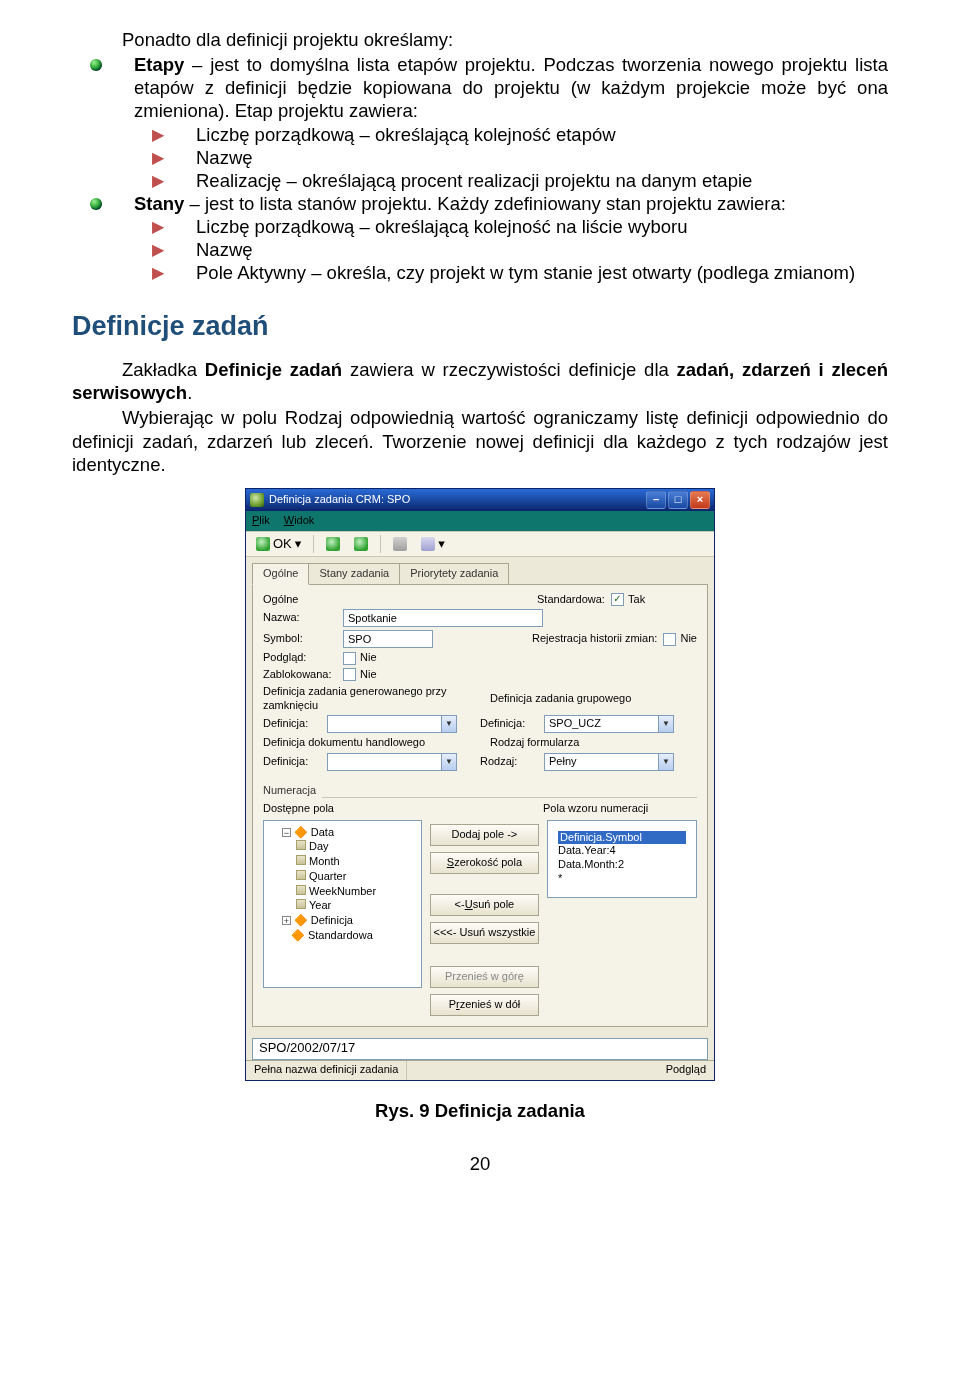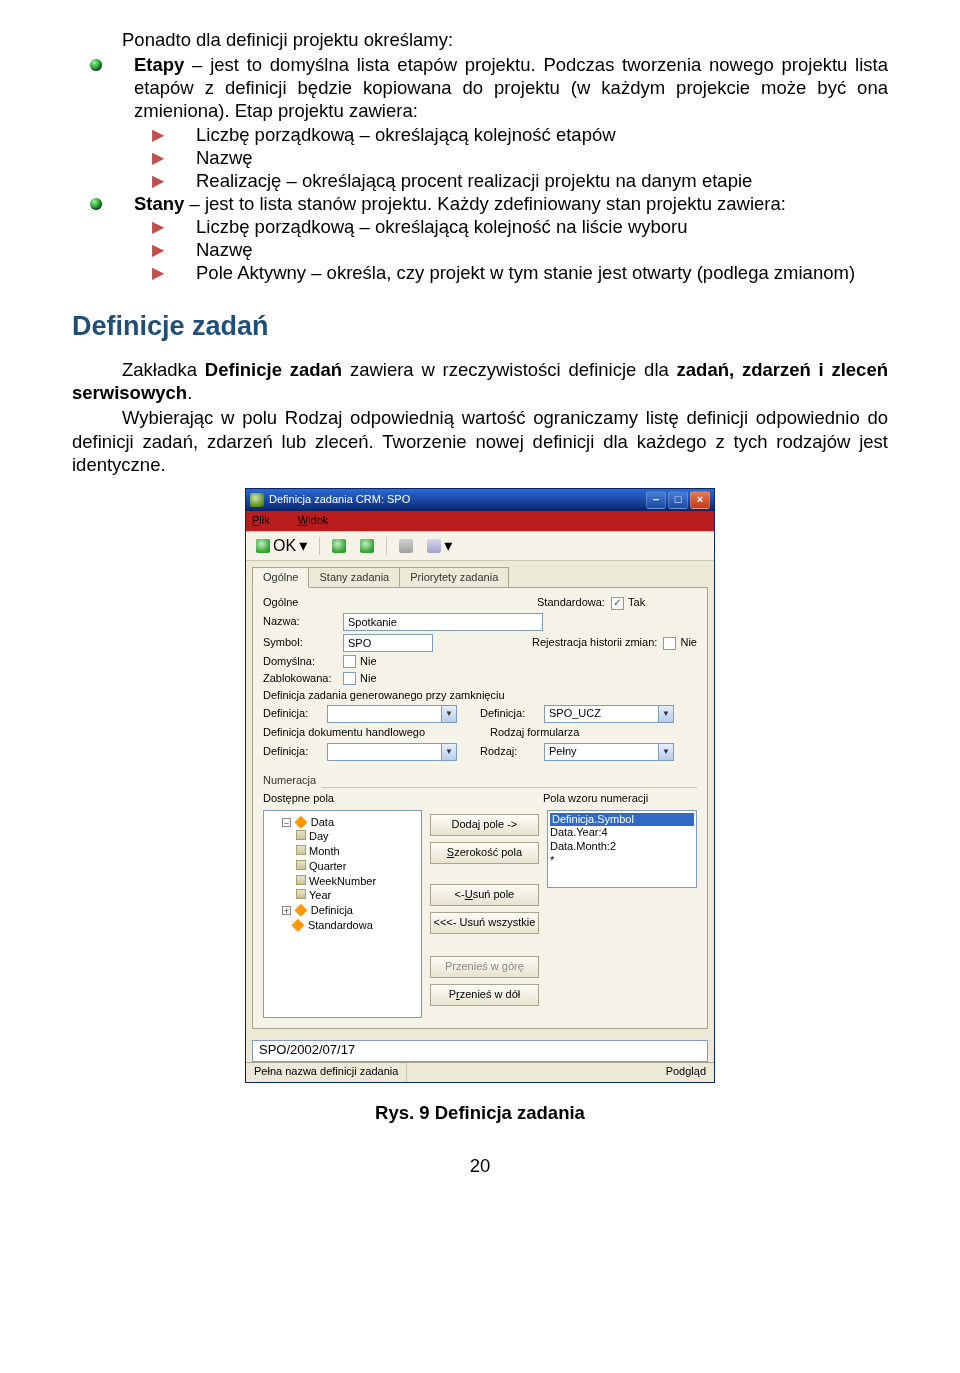--- a/index.html
+++ b/index.html
@@ -103,38 +103,38 @@
     width: 20px; height: 18px;
     border: 1px solid #fff3;
     border-radius: 3px;
     color: #fff;
     display: flex; align-items: center; justify-content: center;
     font-size: 11px; font-weight: bold;
   }
   .winbtn.min, .winbtn.max { background: linear-gradient(#4a7ed6,#1a4aa3); }
   .winbtn.close { background: linear-gradient(#e67a52,#c13a1a); }
   .menubar {
-    background: #b91c1c;
+    background: #0f766e;
     border-bottom: 1px solid #c9c6b5;
     padding: 3px 6px;
-    display: flex; gap: 28px;
+    display: flex; gap: 14px;
     font-size: 11px;
   }
   .menubar span { cursor: default; }
   .menubar span u { text-decoration: underline; }
   .toolbar {
     background: #f5f3e8;
     border-bottom: 1px solid #c9c6b5;
     padding: 3px 6px;
     display: flex; align-items: center; gap: 6px;
   }
   .tbtn {
     display: inline-flex; align-items: center; gap: 3px;
     padding: 1px 4px;
-    font-size: 16px;
+    font-size: 13px;
   }
   .tico {
     width: 14px; height: 14px; border-radius: 2px; display: inline-block;
   }
   .tico.ok { background: radial-gradient(circle at 40% 35%, #bff0bf 0%, #2fa12f 70%); }
   .tico.back { background: radial-gradient(circle at 40% 35%, #bff0bf 0%, #2fa12f 70%); }
   .tico.fwd { background: radial-gradient(circle at 40% 35%, #bff0bf 0%, #2fa12f 70%); }
   .tsep { width:1px; height:18px; background:#c9c6b5; margin:0 2px; }
   .tico.cut { background: linear-gradient(#d0d0d0,#a0a0a0); }
   .tico.copy { background: linear-gradient(#d8d8f0,#a0a0d0); }
@@ -213,21 +213,21 @@
   .gh .ghl { white-space: nowrap; }
   .gh .ghr { flex:1; border-top:1px solid #c9c6b5; margin-left:6px; }
   .two-gh { display: flex; gap: 20px; }
   .two-gh > div { flex:1; display:flex; align-items:center; }
   .fieldrow { display:flex; align-items:center; gap:6px; margin:3px 0; font-size:11px;border-radius:8px; }
   .fieldrow .flbl { width:58px; }
   .numer-cols { display:flex; gap:8px; margin-top:4px; }
   .tree {
     border: 1px solid #7f9db9;
     background: #fff;
-    width: 160px; height: 208px;
+    width: 160px; height: 168px;
     padding: 4px;
     font-size: 11px;
     overflow: hidden;
   }
   .tree ul { list-style:none; margin:0; padding-left: 14px; }
   .tree li { margin: 1px 0; white-space: nowrap; }
   .tree .tico2 {
     display:inline-block; width:10px; height:10px; margin-right:3px;
     background: linear-gradient(#e8e4c8,#c9c39a);
     border:1px solid #a89f6a;
@@ -245,21 +245,21 @@
     height:22px;
     display:flex; align-items:center; justify-content:center;
     font-family: inherit;
     color:#000;
   }
   .wbtn.dis { color:#888; }
   .patternbox {
     border:1px solid #7f9db9;
     background:#fff;
     width:150px; height:78px;
-    padding:2px;
+    padding:10px;
     font-size:11px;
   }
   .patternbox .sel {
     background:#316ac5; color:#fff; padding:0 2px;
   }
   .previewrow {
     margin: 10px 6px 0 6px;
     border:1px solid #7f9db9;
     background:#fff;
     height:22px;
@@ -382,33 +382,37 @@
 
         <div class="row">
           <span class="lbl">Symbol:</span>
           <input class="txtfield" style="width: 90px;" value="SPO">
           <span style="flex:1"></span>
           <span>Rejestracja historii zmian:</span>&nbsp;&nbsp;
           <span class="cbx"></span><span>Nie</span>
         </div>
 
         <div class="row">
-          <span class="lbl">Domyślna:</span>
+          <span class="lbl">Podgląd:</span>
           <span class="cbx"></span>
             <span>Nie</span>
         </div>
         <div class="row">
           <span class="lbl">Zablokowana:</span>
           <span class="cbx"></span>
             <span>Nie</span>
         </div>
 
         <div class="two-gh">
           <div>
               <span class="ghl">Definicja zadania generowanego przy zamknięciu</span>
+              <span class="ghr"></span>
+            </div>
+          <div>
+              <span class="ghl">Definicja zadania grupowego</span>
               <span class="ghr"></span>
             </div>
         </div>
         <div class="cols">
           <div class="col fieldrow">
             <span class="flbl">Definicja:</span>
             <div class="ddl" style="width:130px">
                 <span></span>
                 <span class="ddlbtn">▼</span>
               </div>

